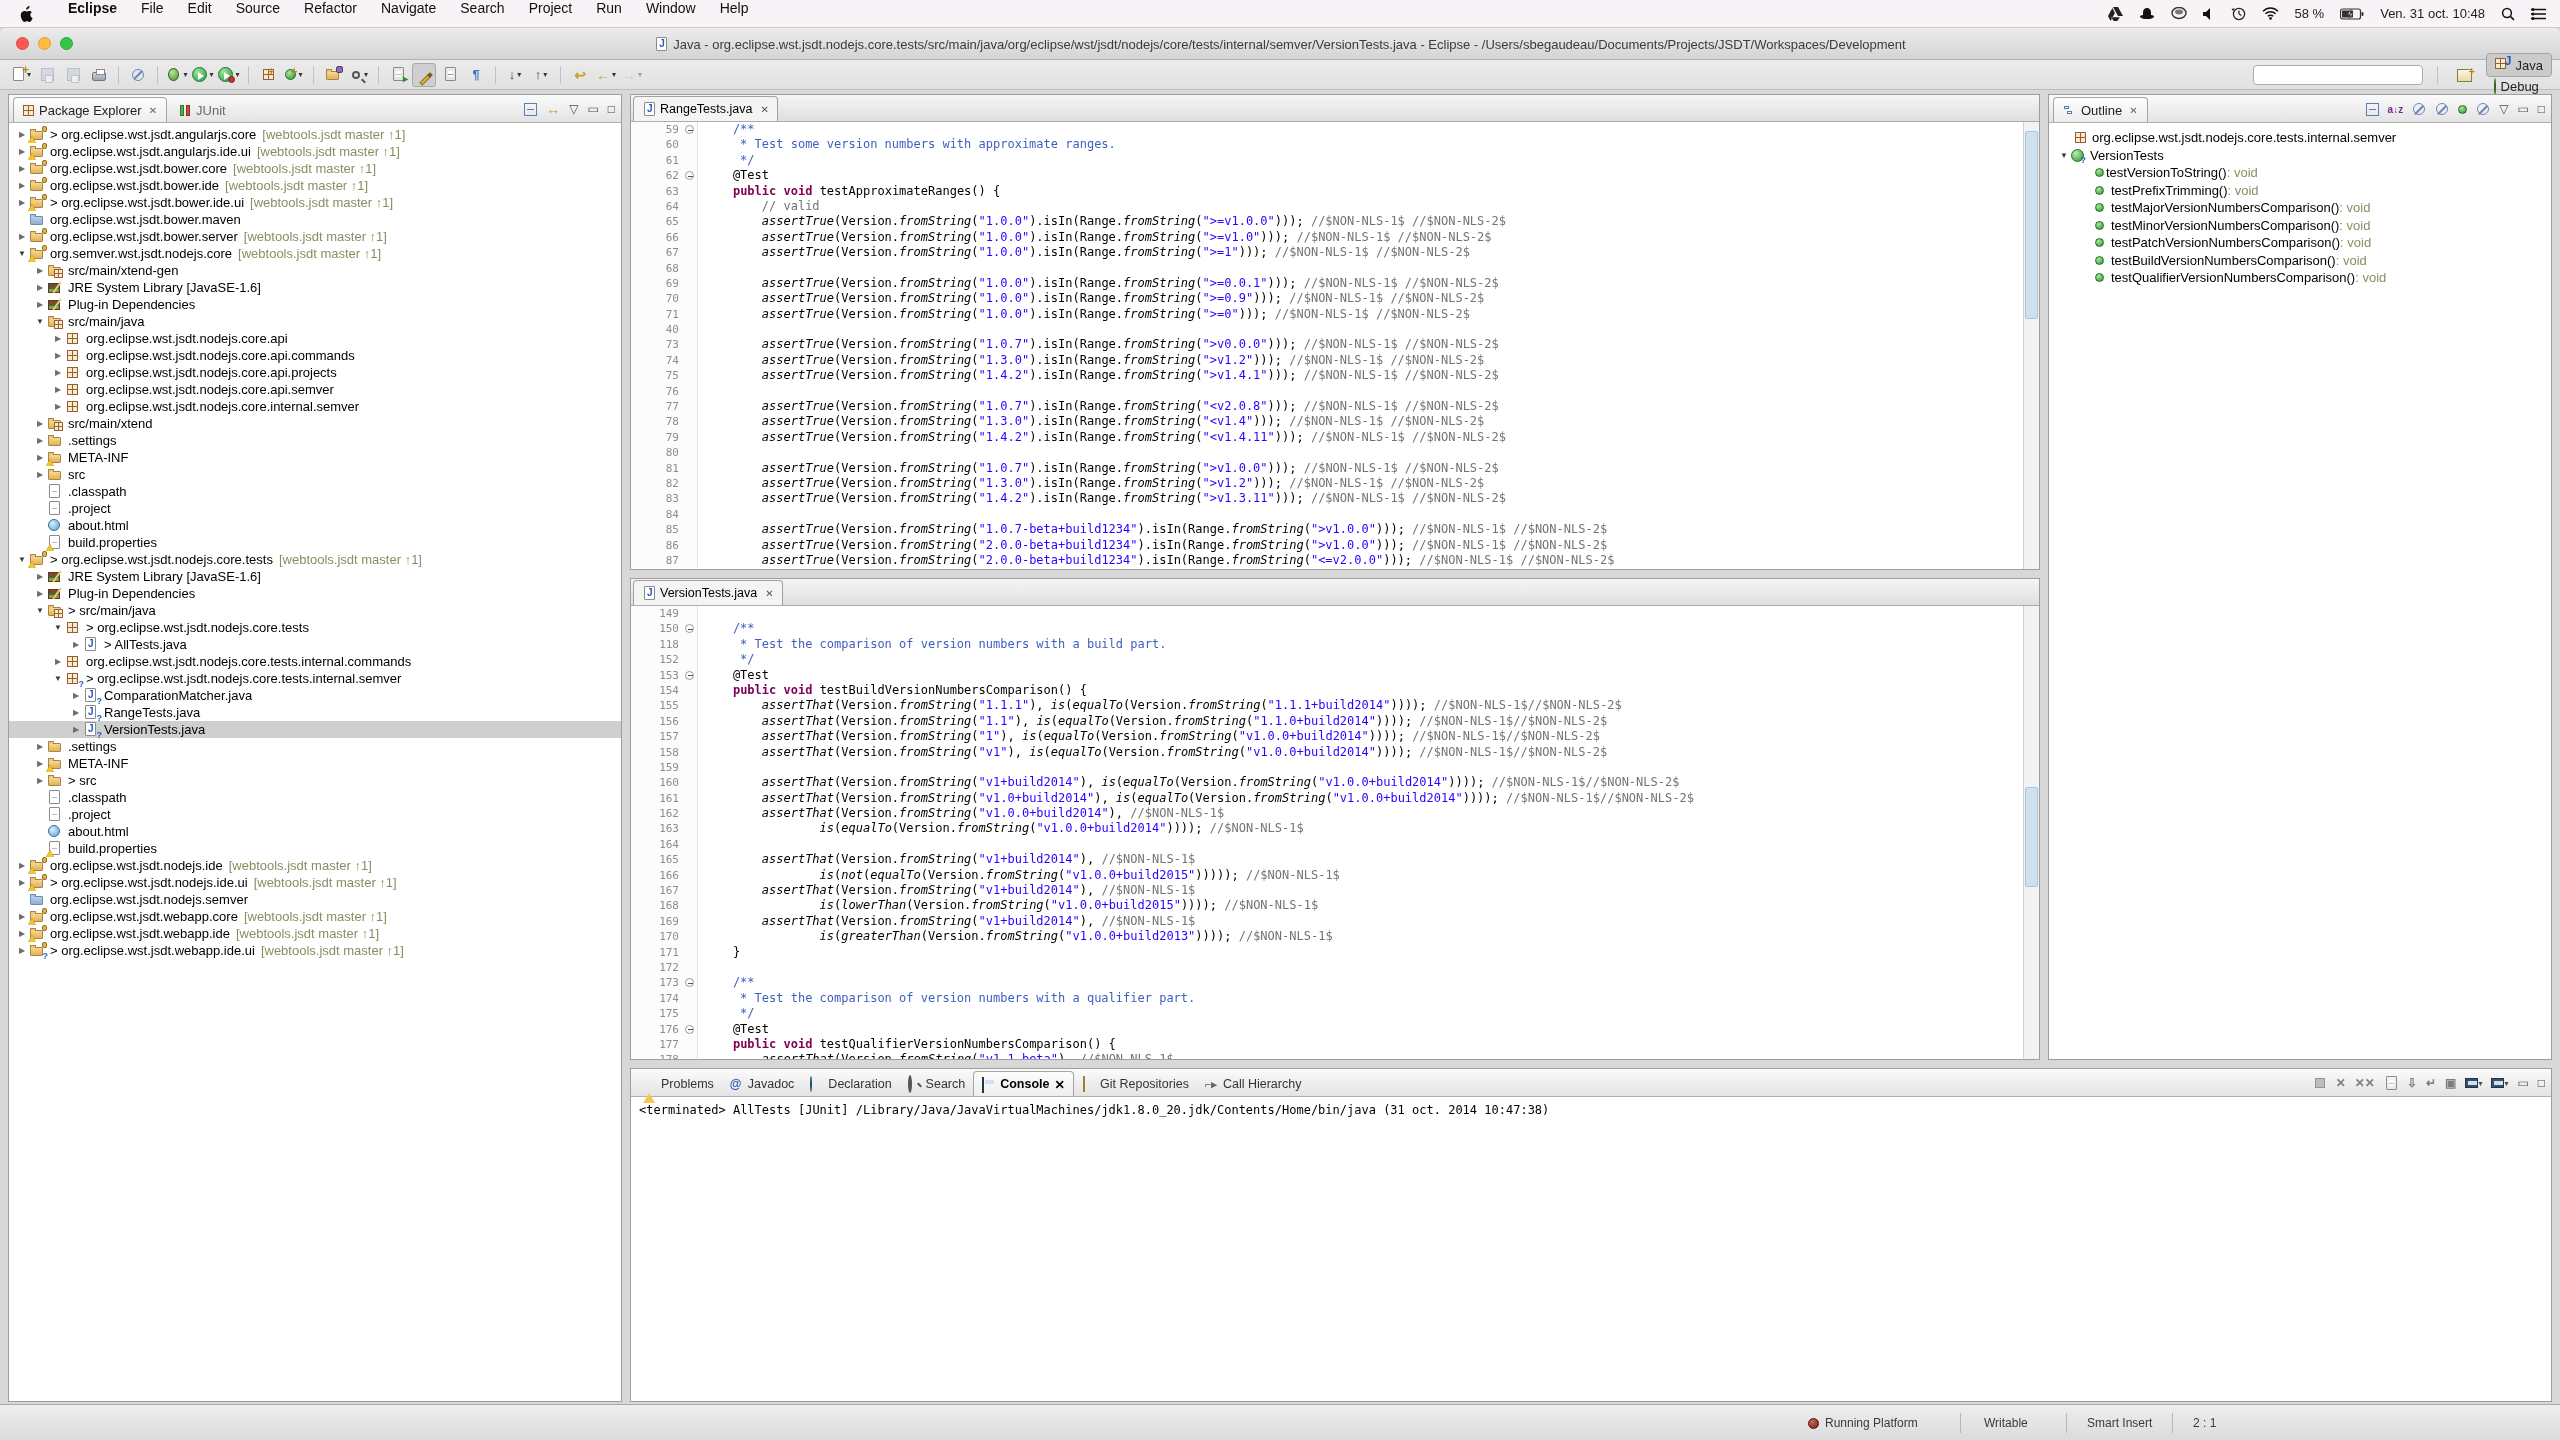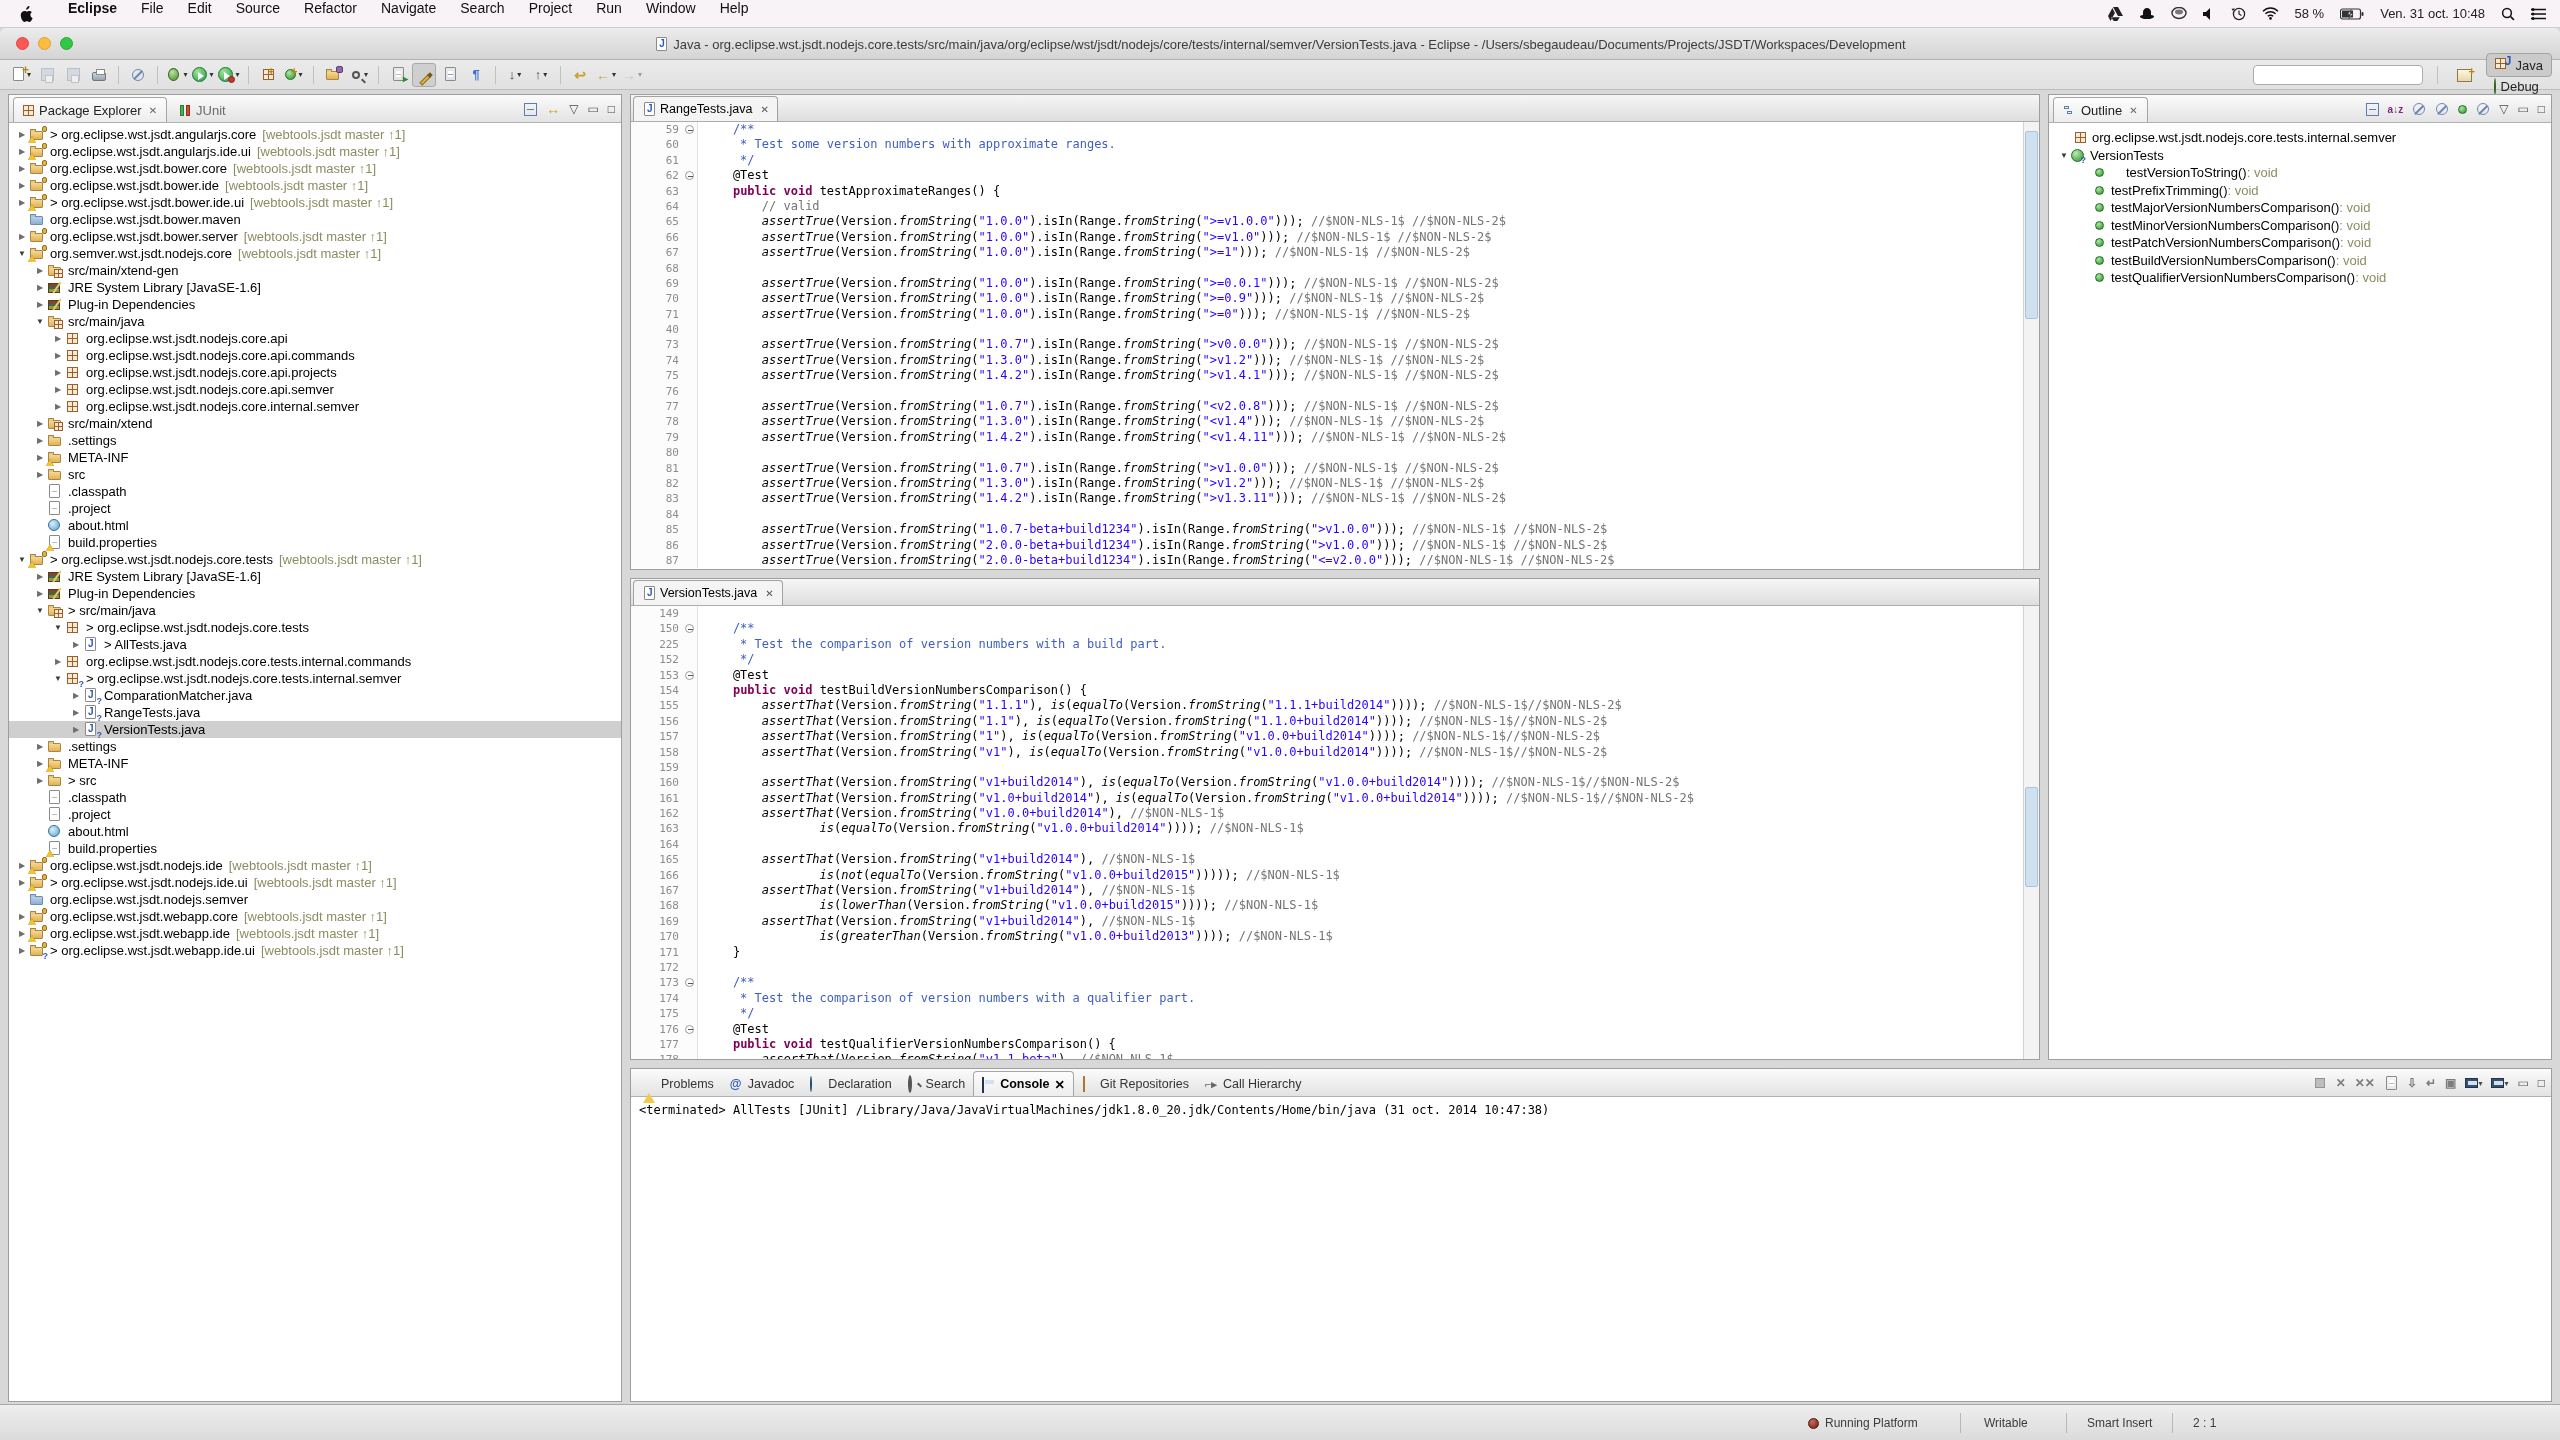--- a/index.html
+++ b/index.html
@@ -933,21 +933,21 @@
             <span class="doc"></span>
             <span class="jletter">J</span>
           </span>
         <span>VersionTests.java</span>
           <span class="x">✕</span>
       </span>
     </div>
     <div class="code-area" style="top:27px;">
         <div class="crow"><span class="ln">149</span><span class="foldc"></span><span class="ctext">&nbsp;</span></div>
         <div class="crow"><span class="ln">150</span><span class="foldc"><span class="foldmark"></span></span><span class="ctext"><span class="jdoc">    /**</span></span></div>
-        <div class="crow"><span class="ln">225</span><span class="foldc"></span><span class="ctext"><span class="jdoc">     * Test the comparison of version numbers with a build part.</span></span></div>
+        <div class="crow"><span class="ln">118</span><span class="foldc"></span><span class="ctext"><span class="jdoc">     * Test the comparison of version numbers with a build part.</span></span></div>
         <div class="crow"><span class="ln">152</span><span class="foldc"></span><span class="ctext"><span class="jdoc">     */</span></span></div>
         <div class="crow"><span class="ln">153</span><span class="foldc"><span class="foldmark"></span></span><span class="ctext">    @Test</span></div>
         <div class="crow"><span class="ln">154</span><span class="foldc"></span><span class="ctext">    <span class="kw">public</span> <span class="kw">void</span> testBuildVersionNumbersComparison() {</span></div>
         <div class="crow"><span class="ln">155</span><span class="foldc"></span><span class="ctext">        <span class="stat">assertThat</span>(Version.<span class="stat">fromString</span>(<span class="str">"1.1.1"</span>), <span class="stat">is</span>(<span class="stat">equalTo</span>(Version.<span class="stat">fromString</span>(<span class="str">"1.1.1+build2014"</span>)))); <span class="com">//$NON-NLS-1$//$NON-NLS-2$</span></span></div>
         <div class="crow"><span class="ln">156</span><span class="foldc"></span><span class="ctext">        <span class="stat">assertThat</span>(Version.<span class="stat">fromString</span>(<span class="str">"1.1"</span>), <span class="stat">is</span>(<span class="stat">equalTo</span>(Version.<span class="stat">fromString</span>(<span class="str">"1.1.0+build2014"</span>)))); <span class="com">//$NON-NLS-1$//$NON-NLS-2$</span></span></div>
         <div class="crow"><span class="ln">157</span><span class="foldc"></span><span class="ctext">        <span class="stat">assertThat</span>(Version.<span class="stat">fromString</span>(<span class="str">"1"</span>), <span class="stat">is</span>(<span class="stat">equalTo</span>(Version.<span class="stat">fromString</span>(<span class="str">"v1.0.0+build2014"</span>)))); <span class="com">//$NON-NLS-1$//$NON-NLS-2$</span></span></div>
         <div class="crow"><span class="ln">158</span><span class="foldc"></span><span class="ctext">        <span class="stat">assertThat</span>(Version.<span class="stat">fromString</span>(<span class="str">"v1"</span>), <span class="stat">is</span>(<span class="stat">equalTo</span>(Version.<span class="stat">fromString</span>(<span class="str">"v1.0.0+build2014"</span>)))); <span class="com">//$NON-NLS-1$//$NON-NLS-2$</span></span></div>
         <div class="crow"><span class="ln">159</span><span class="foldc"></span><span class="ctext">&nbsp;</span></div>
         <div class="crow"><span class="ln">160</span><span class="foldc"></span><span class="ctext">        <span class="stat">assertThat</span>(Version.<span class="stat">fromString</span>(<span class="str">"v1+build2014"</span>), <span class="stat">is</span>(<span class="stat">equalTo</span>(Version.<span class="stat">fromString</span>(<span class="str">"v1.0.0+build2014"</span>)))); <span class="com">//$NON-NLS-1$//$NON-NLS-2$</span></span></div>
         <div class="crow"><span class="ln">161</span><span class="foldc"></span><span class="ctext">        <span class="stat">assertThat</span>(Version.<span class="stat">fromString</span>(<span class="str">"v1.0+build2014"</span>), <span class="stat">is</span>(<span class="stat">equalTo</span>(Version.<span class="stat">fromString</span>(<span class="str">"v1.0.0+build2014"</span>)))); <span class="com">//$NON-NLS-1$//$NON-NLS-2$</span></span></div>
@@ -1008,21 +1008,21 @@
           <span class="ol-ind" style="width:8px"></span>
           <span class="arr open">▼</span>
           <span class="classico">
             <span class="ovl-q" style="right:-3px;bottom:-4px">?</span>
           </span>
           <span style="margin-left:6px">VersionTests</span>
         </div>
         <div class="ol-row">
           <span class="ol-ind" style="width:46px"></span>
           <span class="greendot"></span>
-          <span style="margin-left:22px">testVersionToString()</span>
+          <span style="margin-left:2px">testVersionToString()</span>
           <span class="ol-type"> : void</span>
         </div>
         <div class="ol-row">
           <span class="ol-ind" style="width:46px"></span>
           <span class="greendot"></span>
           <span style="margin-left:7px">testPrefixTrimming()</span>
           <span class="ol-type"> : void</span>
         </div>
         <div class="ol-row">
           <span class="ol-ind" style="width:46px"></span>

